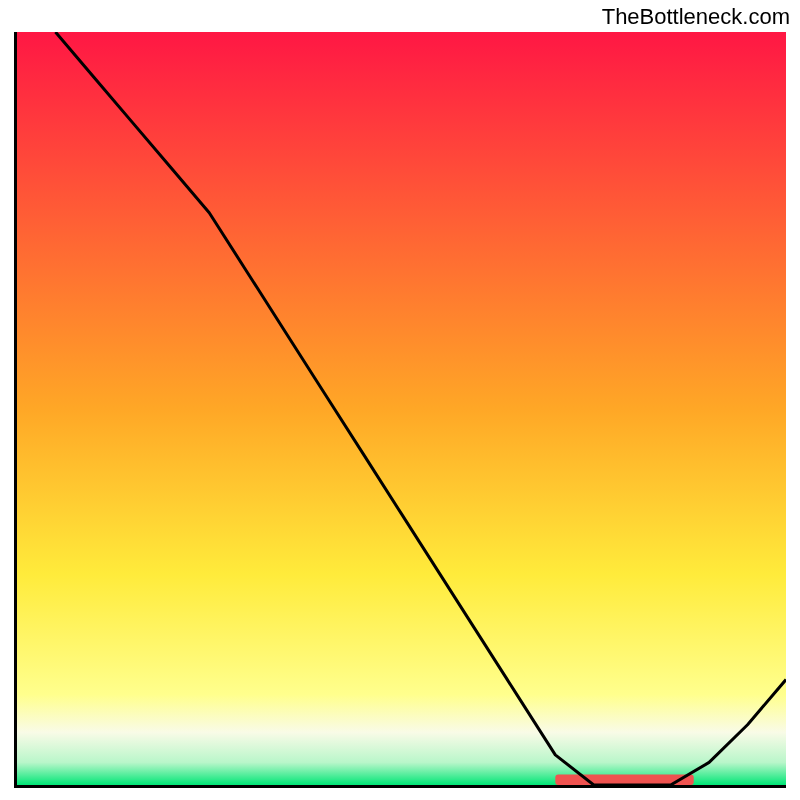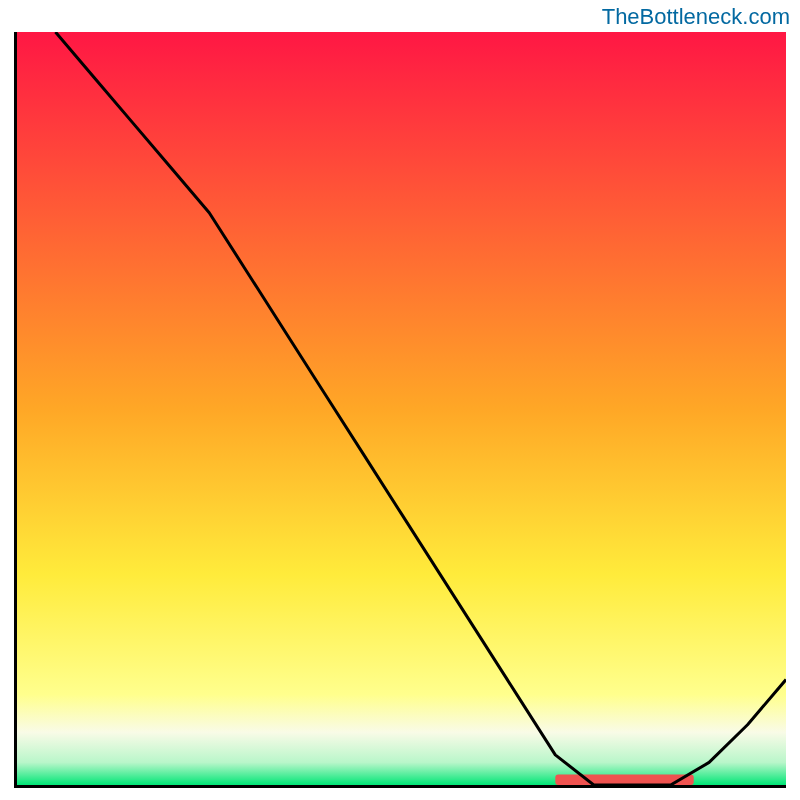--- a/index.html
+++ b/index.html
@@ -14,21 +14,21 @@
     position: relative;
     width: 800px;
     height: 800px;
   }
   .watermark {
     position: absolute;
     top: 4px;
     right: 10px;
     font-size: 22px;
     font-weight: 500;
-    color: #0369a1;
+    color: #000000;
   }
   .chart-area {
     position: absolute;
     top: 32px;
     left: 14px;
     width: 772px;
     height: 756px;
     border: 3px solid #000;
     border-top: none;
     border-right: none;

